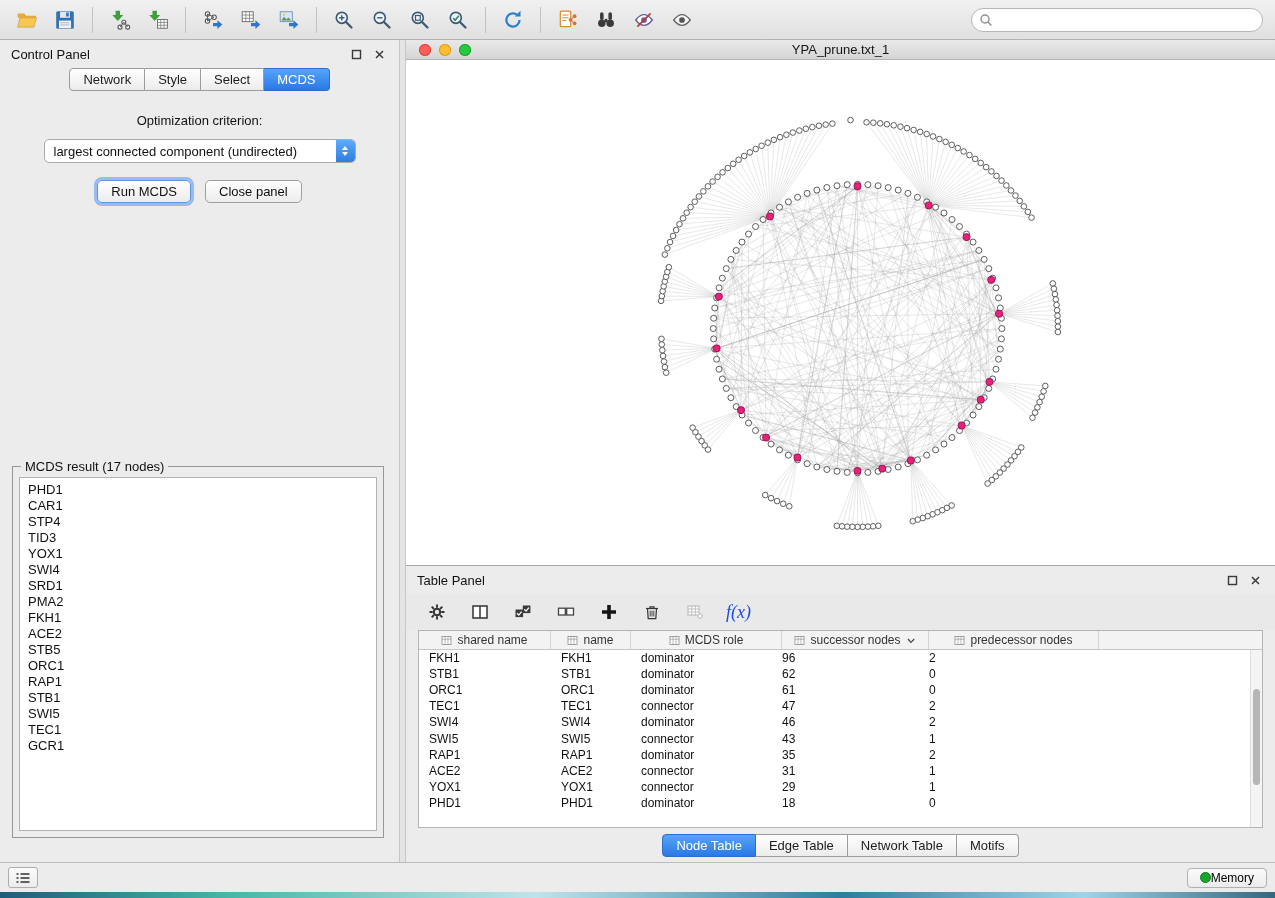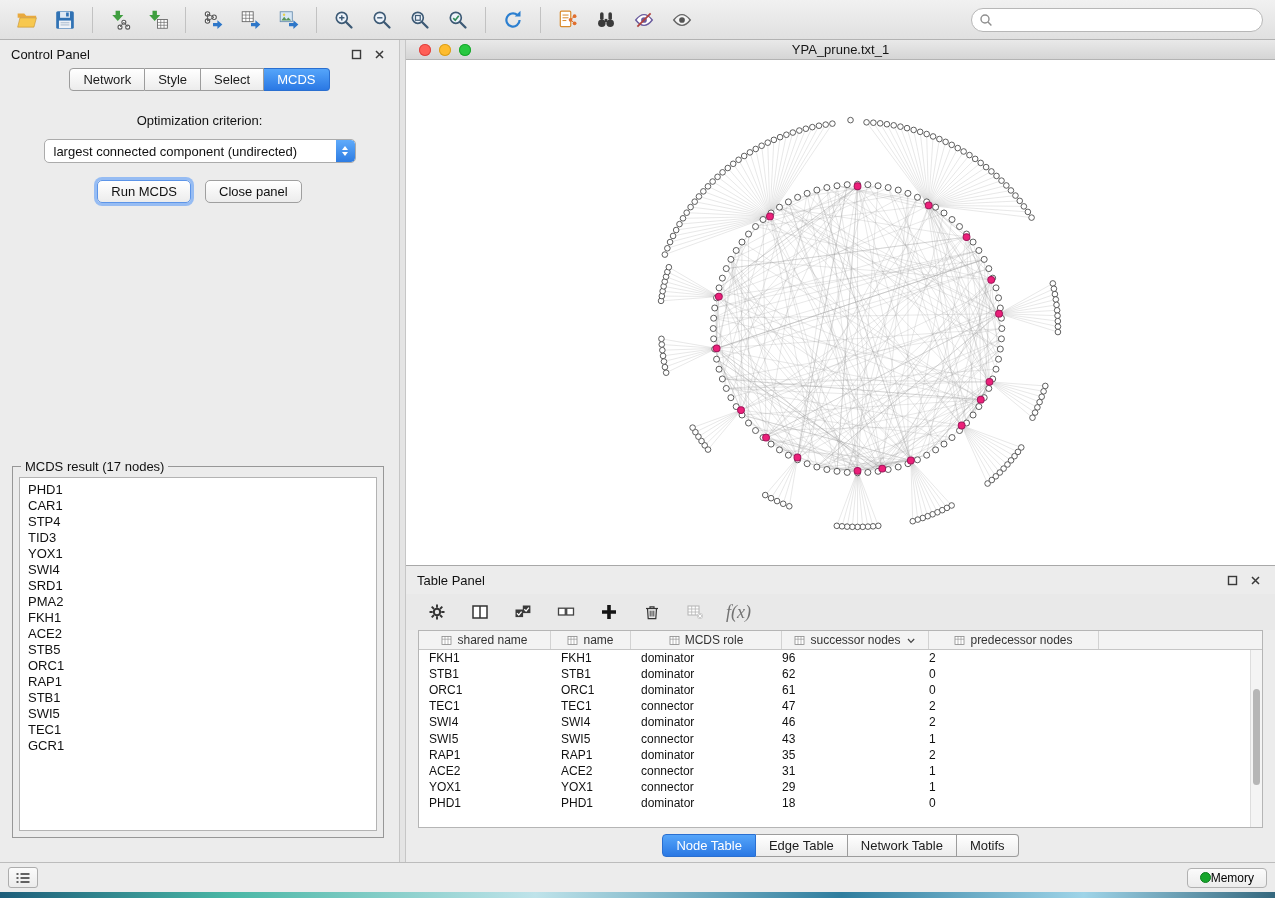--- a/index.html
+++ b/index.html
@@ -56,21 +56,21 @@
 .light.red{background:#ff5f57;box-shadow:inset 0 0 0 1px #dd4540}
 .light.yellow{background:#febc2e;box-shadow:inset 0 0 0 1px #d99f1e}
 .light.green{background:#28c840;box-shadow:inset 0 0 0 1px #1ca52f}
 .net-canvas{flex:1;background:#fff;position:relative}
 #netsvg{position:absolute;inset:0;width:100%;height:100%}
 
 
 .table-panel{height:297px;display:flex;flex-direction:column;background:#ececec;border-top:1px solid #a8a8a8}
 .table-toolbar{height:36px;display:flex;align-items:center;gap:19px;padding:0 19px;background:#e9e9e9}
 .tp-btn{background:none;border:none;width:24px;height:24px;display:flex;align-items:center;justify-content:center;padding:0;cursor:default}
-.fx{font-family:"Liberation Serif",serif;font-style:italic;color:#737373;font-size:18px}
+.fx{font-family:"Liberation Serif",serif;font-style:italic;color:#1d4ed8;font-size:18px}
 .table-wrap{margin:0 12px;height:198px;background:#fff;border:1px solid #b5b5b5;position:relative;overflow:hidden}
 .table-header-row{display:flex;height:19px;background:#f3f3f3;border-bottom:1px solid #c6c6c6}
 .th{display:flex;align-items:center;justify-content:center;gap:5px;font-size:12px;color:#333;border-right:1px solid #d2d2d2;background:#f3f3f3;cursor:default}
 .th.filler{flex:1;border-right:none}
 .tr{display:flex;height:16.1px;align-items:center}
 .td{font-size:12px;color:#111;padding-left:10px;overflow:hidden;white-space:nowrap}
 .td.num{text-align:left;padding-left:0;padding-right:14px}
 .td.filler{flex:1;padding:0}
 .scrollbar{position:absolute;top:19px;right:0;bottom:0;width:12px;background:#f4f4f4;border-left:1px solid #ddd}
 .scroll-thumb{position:absolute;left:2px;right:2px;top:22%;height:54%;background:#b6b6b6;border-radius:5px}

